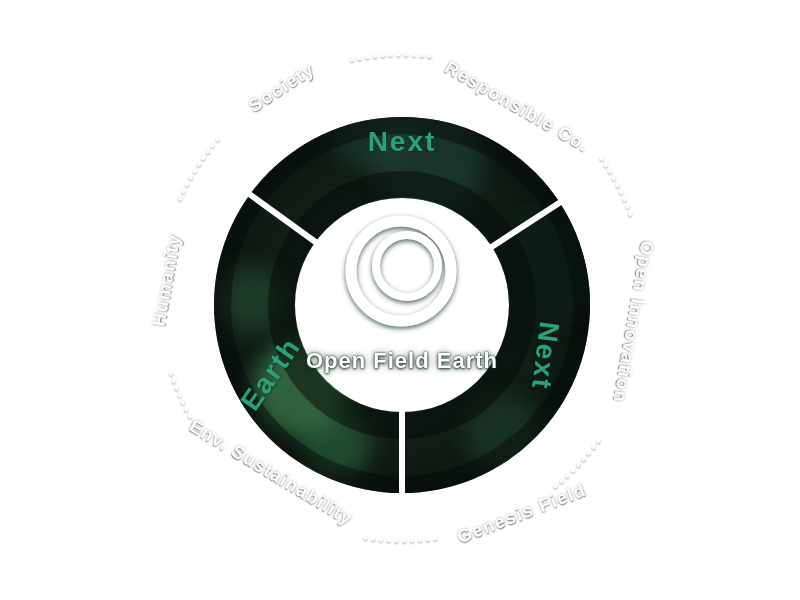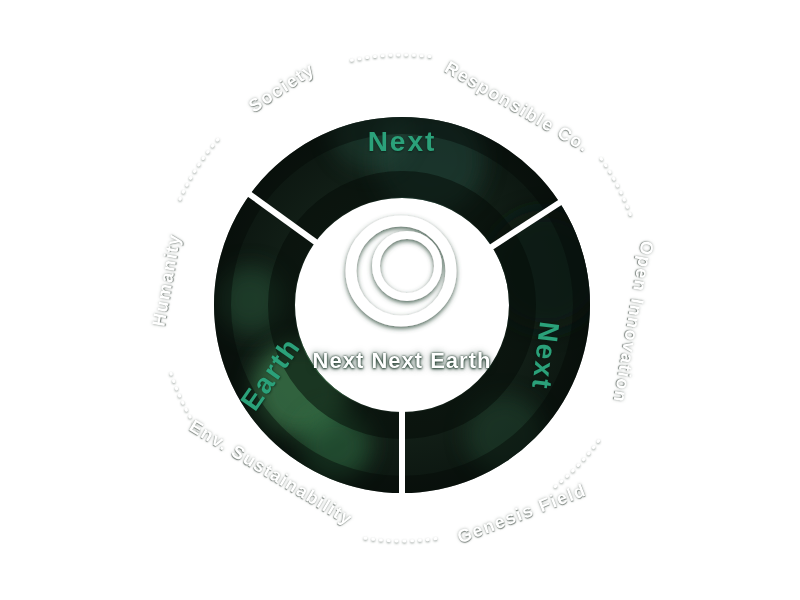--- a/index.html
+++ b/index.html
@@ -100,15 +100,15 @@
   <div class="lbl lbl-responsible">Responsible Co.</div>
   <div class="lbl lbl-openinno">Open Innovation</div>
   <div class="lbl lbl-genesis">Genesis Field</div>
   <div class="lbl lbl-env">Env. Sustainability</div>
   <div class="lbl lbl-humanity">Humanity</div>
 
   <div class="seg seg-open">Next</div>
   <div class="seg seg-next">Next</div>
   <div class="seg seg-earth">Earth</div>
 
-  <div class="center-label">Next Next Earth</div>
+  <div class="center-label">Open Field Earth</div>
 
 </div>
 
 </body></html>

